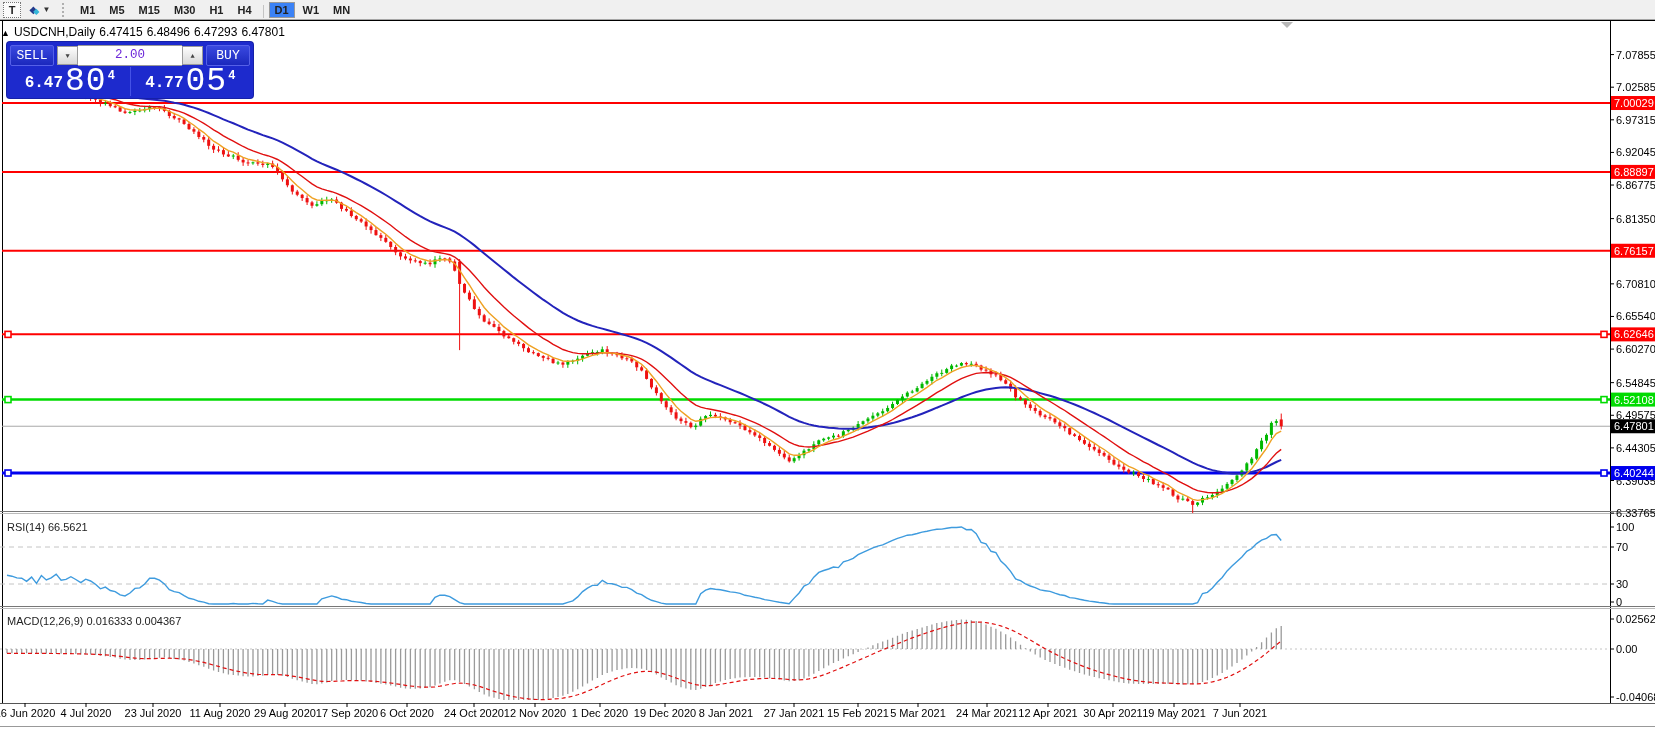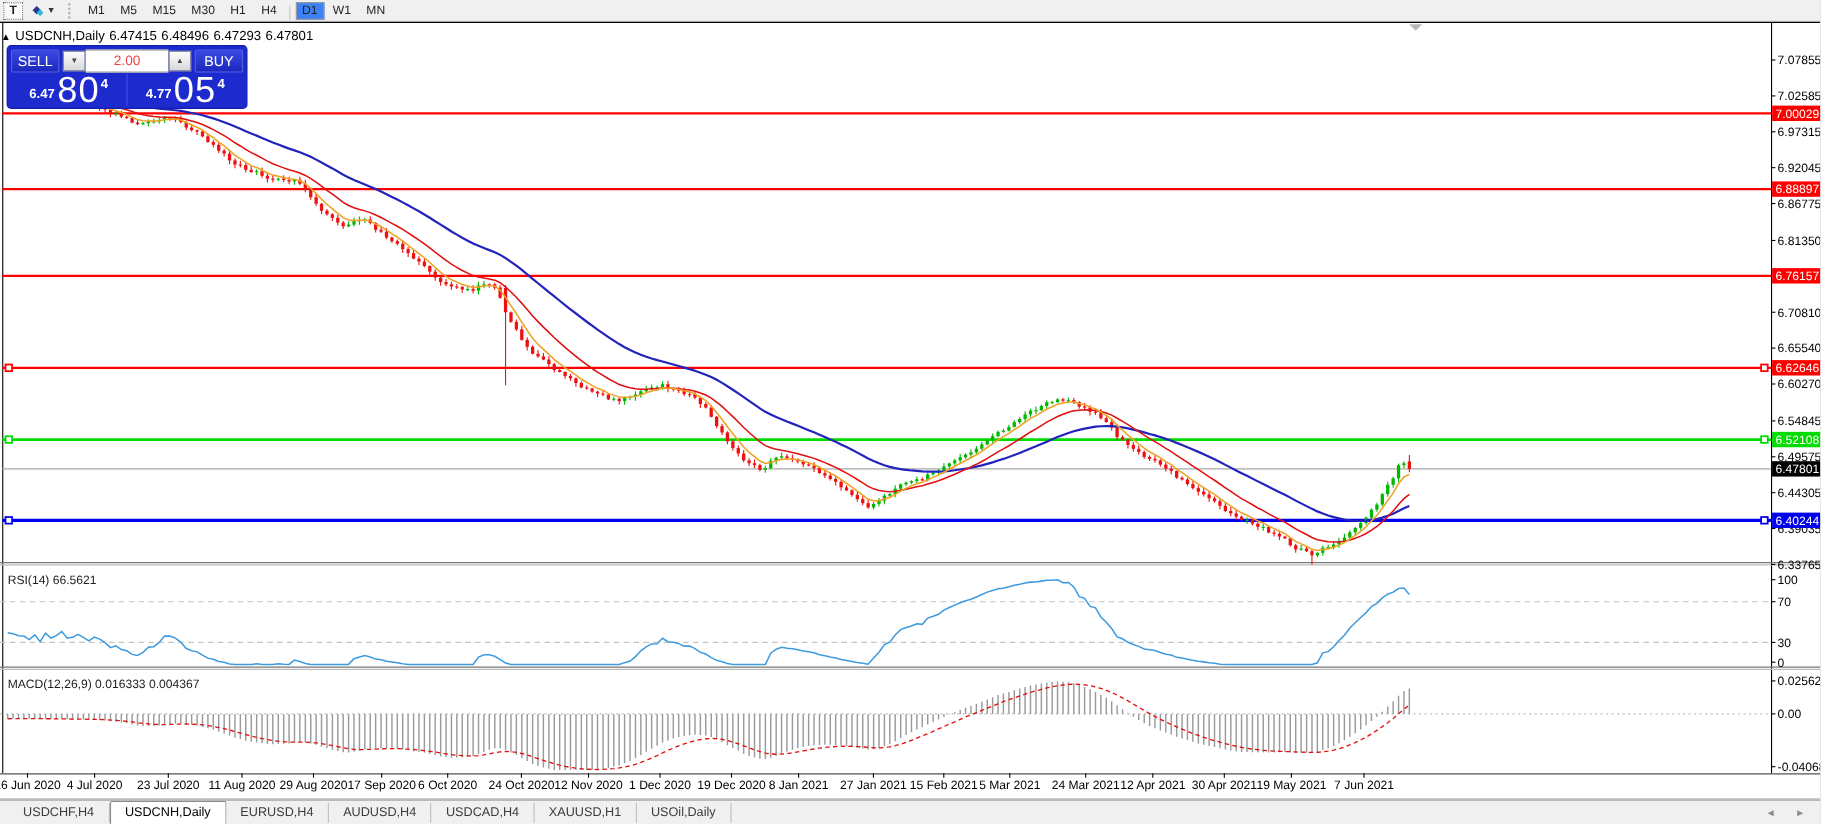--- a/index.html
+++ b/index.html
@@ -15,34 +15,34 @@
   .grip{width:5px;height:14px;margin:0 4px;border-left:2px dotted #b0b0b0;}
   .vsep{width:1px;height:13px;background:#c4c4c4;margin:0 4px;}
   .diamond1{color:#223a8c;font-size:10px;line-height:10px;}
   .diamond2{color:#35b6d9;font-size:8px;line-height:8px;margin-left:-4px;margin-top:5px;}
   .caret{font-size:8px;color:#333;margin-left:3px;}
   
   #chart-header{position:absolute;left:1px;top:25px;font-size:12px;color:#000;z-index:5;}
   #chart-header .arrow{font-size:9px;margin-right:4px;}
   #chart-header span{margin-right:4px;}
   
-  #trade-panel{position:absolute;left:7px;top:42px;width:217px;height:56px;z-index:6;
-               background:#1d2acd;border-radius:3px;box-shadow:0 0 0 1px #1520a8;}
+  #trade-panel{position:absolute;left:7px;top:42px;width:246px;height:56px;z-index:6;
+               background:#1d2acd;border-radius:3px;box-shadow:0 0 0 1px #1520a8;font-family:Liberation Mono, monospace;}
   #tp-row1{display:flex;align-items:center;height:25px;padding:2px 3px 0 3px;box-sizing:border-box;}
   .tp-btn{flex:0 0 44px;height:21px;color:#fff;font-size:13px;display:flex;align-items:center;justify-content:center;
           background:linear-gradient(#3a49e0,#1b28bd);border:1px solid #5560e8;border-radius:2px;box-sizing:border-box;}
   .spin{width:21px;height:19px;background:linear-gradient(#fdfdfd,#d8d8d8);border:1px solid #9a9a9a;
         font-size:7px;color:#444;display:flex;align-items:center;justify-content:center;box-sizing:border-box;}
   #vol-wrap{flex:1;display:flex;align-items:center;margin:0 3px;height:19px;}
   #volume{flex:1;height:19px;background:#fff;border:1px solid #9a9a9a;border-left:none;border-right:none;
-          font-size:12.5px;text-align:center;color:#ef4444;line-height:19px;}
+          font-size:12.5px;text-align:center;color:#6d28d9;line-height:19px;}
   #tp-row2{display:flex;height:29px;padding:0 3px;}
   .bigpx{flex:1;color:#fff;display:flex;align-items:flex-end;justify-content:center;padding-bottom:1px;}
   .bigpx:first-child{border-right:1px solid #4452e6;}
-  .px-small{font-size:12px;font-weight:bold;margin-right:2px;margin-bottom:3px;}
+  .px-small{font-size:16px;font-weight:bold;margin-right:2px;margin-bottom:3px;}
   .px-big{font-size:33px;line-height:26px;font-weight:400;letter-spacing:1px;}
   .px-sup{font-size:12px;font-weight:bold;margin-left:1px;margin-bottom:12px;}
   
   #tabbar{position:absolute;left:0;top:727px;width:1655px;height:22px;background:#f0f0f0;
           border-top:1px solid #adadad;display:flex;align-items:center;font-size:11.5px;color:#3c3c3c;}
   .tab{padding:3px 13px;border-right:1px solid #bdbdbd;cursor:default;white-space:nowrap;}
   .tab.active{background:#fff;border:1px solid #8c8c8c;border-bottom-color:#fff;border-radius:2px 2px 0 0;
               color:#000;margin-top:-1px;padding:4px 13px 4px 13px;}
   #tab-arrows{margin-left:auto;margin-right:14px;display:flex;gap:18px;color:#8a8a8a;font-size:9px;}
   svg text{font-family:"Liberation Sans",sans-serif;}
@@ -53,21 +53,21 @@
 <div id="app">
 
   <div id="toolbar">
     <div class="tbtn" id="texttool">T</div>
     <div class="tbtn" style="width:34px;">
       <span class="diamond1">◆</span>
       <span class="diamond2">◆</span>
       <span class="caret">▼</span>
     </div>
     <div class="grip"></div>
-    <div id="tf-buttons" style="display:flex;align-items:flex-end;">
+    <div id="tf-buttons" style="display:flex;align-items:flex-end;font-weight:bold;">
         <div class="tbtn">M1</div>
         <div class="tbtn">M5</div>
         <div class="tbtn">M15</div>
         <div class="tbtn">M30</div>
         <div class="tbtn">H1</div>
         <div class="tbtn">H4</div>
         <div class="vsep"></div>
         <div class="tbtn active">D1</div>
         <div class="tbtn">W1</div>
         <div class="tbtn">MN</div>
@@ -741,29 +741,13 @@
         <text x="1048" y="717" font-size="11" fill="#000" text-anchor="middle">12 Apr 2021</text>
         <line x1="1113" y1="703" x2="1113" y2="707" stroke="#000"></line>
         <text x="1113" y="717" font-size="11" fill="#000" text-anchor="middle">30 Apr 2021</text>
         <line x1="1174" y1="703" x2="1174" y2="707" stroke="#000"></line>
         <text x="1174" y="717" font-size="11" fill="#000" text-anchor="middle">19 May 2021</text>
         <line x1="1240" y1="703" x2="1240" y2="707" stroke="#000"></line>
         <text x="1240" y="717" font-size="11" fill="#000" text-anchor="middle">7 Jun 2021</text>
       </g>
     </svg>
 
-  <div id="tabbar">
-    <div style="width:8px;"></div>
-    <div id="tabs" style="display:flex;align-items:center;">
-        <div class="tab">USDCHF,H4</div>
-        <div class="tab active">USDCNH,Daily</div>
-        <div class="tab">EURUSD,H4</div>
-        <div class="tab">AUDUSD,H4</div>
-        <div class="tab">USDCAD,H4</div>
-        <div class="tab">XAUUSD,H1</div>
-        <div class="tab">USOil,Daily</div>
-      </div>
-    <div id="tab-arrows">
-      <span>◄</span>
-      <span>►</span>
-    </div>
-  </div>
 </div>
 
 </body></html>

